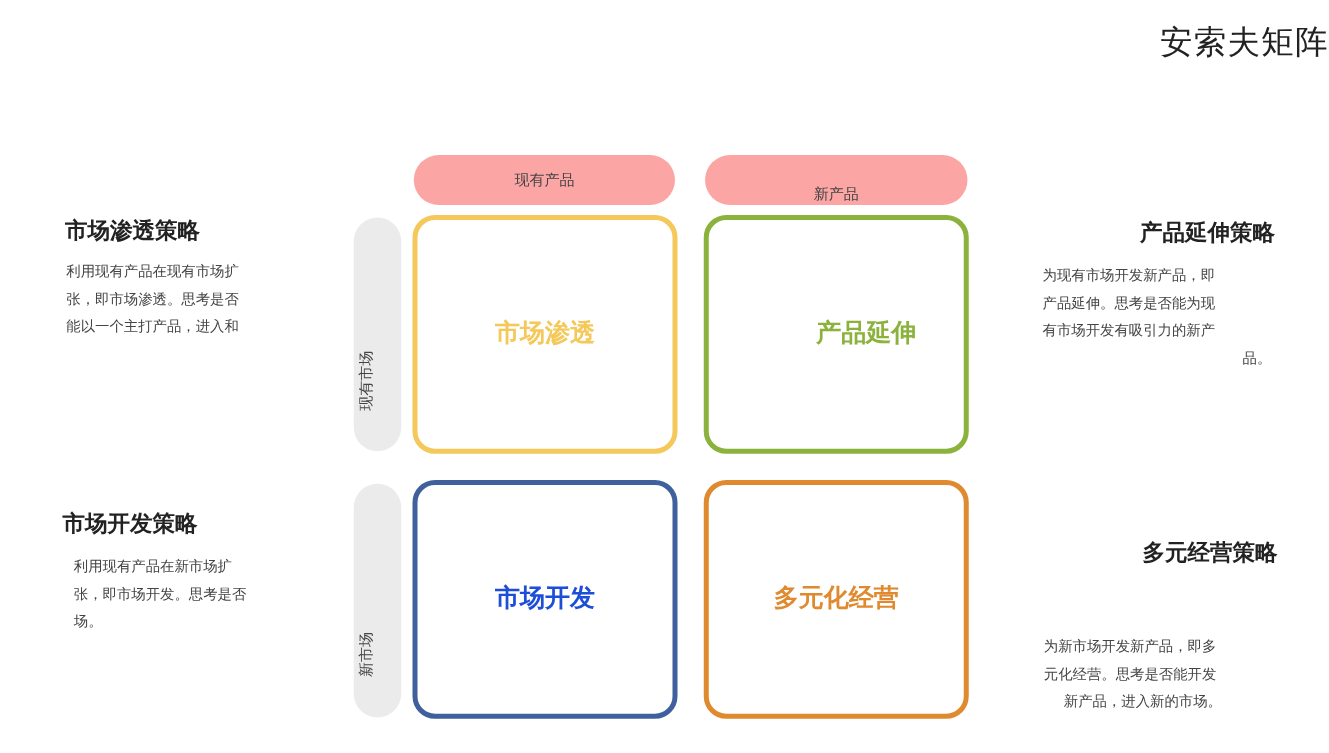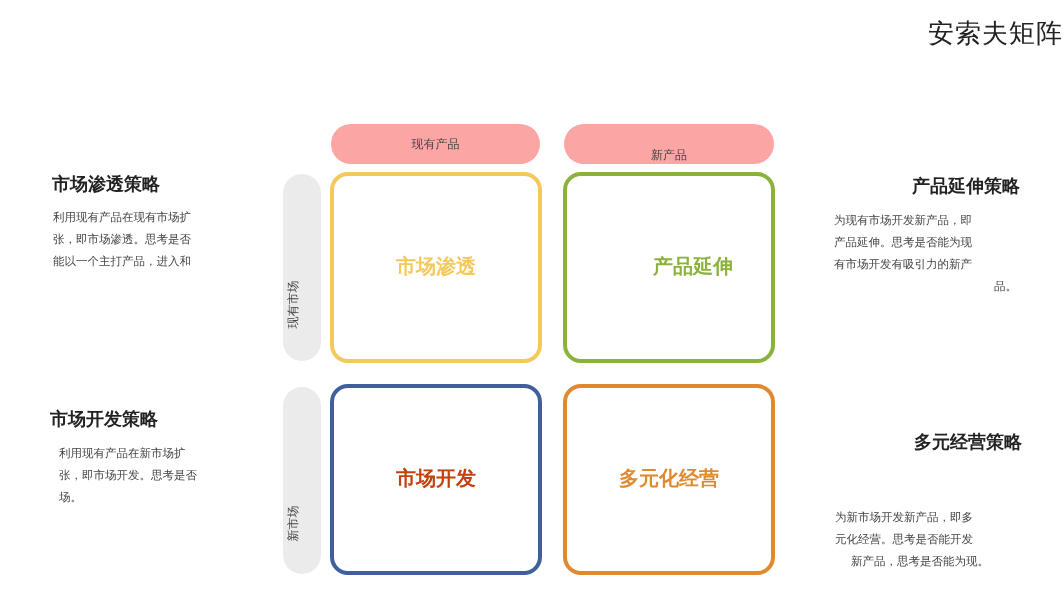--- a/index.html
+++ b/index.html
@@ -40,21 +40,21 @@
     <span>新市场</span>
   </div>
 
 <div class="quad" style="left:330px;top:172px;border-color:#f4c85a;">
     <span style="color:#f4c85a;">市场渗透</span>
   </div>
 <div class="quad" style="left:563px;top:172px;border-color:#8bb23c;">
     <span style="color:#8bb23c;margin-left:48px;">产品延伸</span>
   </div>
 <div class="quad" style="left:330px;top:384px;border-color:#3f5f9d;">
-    <span style="color:#c2410c;">市场开发</span>
+    <span style="color:#1d4ed8;">市场开发</span>
   </div>
 <div class="quad" style="left:563px;top:384px;border-color:#e08a30;">
     <span style="color:#e08a30;text-align:center;">多元化经营</span>
   </div>
 
 <div class="side-title" style="left:52px;top:172px;">市场渗透策略</div>
 <div class="side-text" style="left:53px;top:206px;">
   <div>利用现有产品在现有市场扩</div>
   <div>张，即市场渗透。思考是否</div>
   <div>能以一个主打产品，进入和</div>
@@ -72,14 +72,14 @@
 <div class="side-text" style="left:59px;top:442px;">
   <div>利用现有产品在新市场扩</div>
   <div>张，即市场开发。思考是否</div>
   <div>场。</div>
 </div>
 
 <div class="side-title" style="left:914px;top:416px;margin-top:14px;">多元经营策略</div>
 <div class="side-text" style="left:835px;top:462px;margin-top:44px;">
   <div>为新市场开发新产品，即多</div>
   <div>元化经营。思考是否能开发</div>
-  <div style="padding-left:16px;">新产品，思考是否能为现。</div>
+  <div style="padding-left:16px;">新产品，进入新的市场。</div>
 </div>
 
 </body></html>

